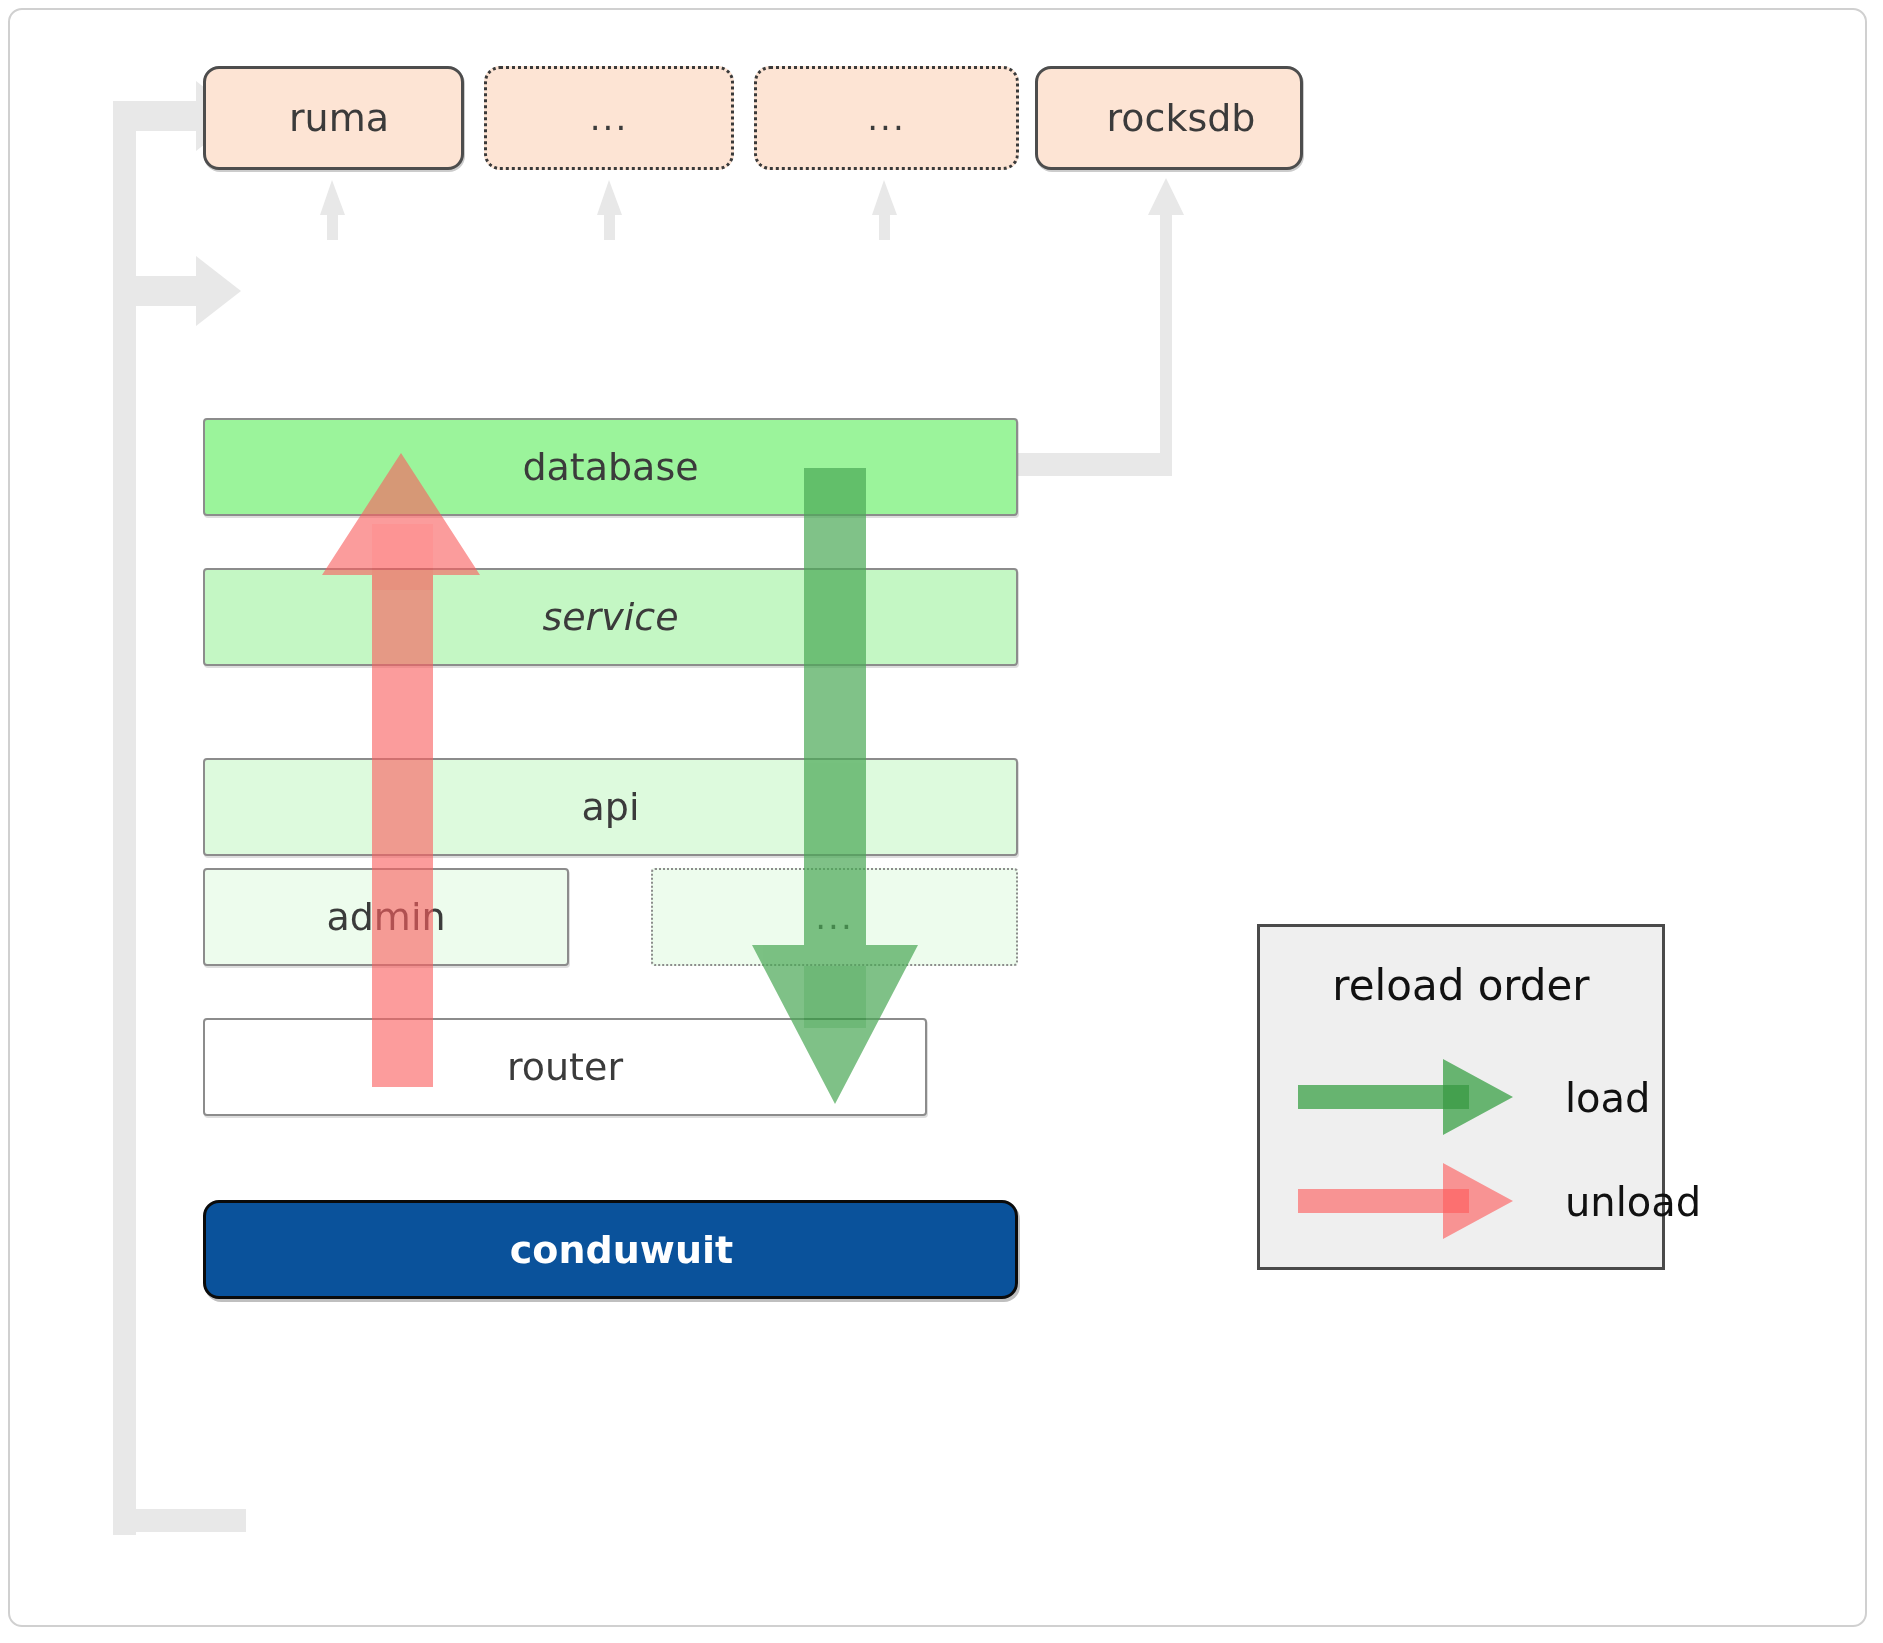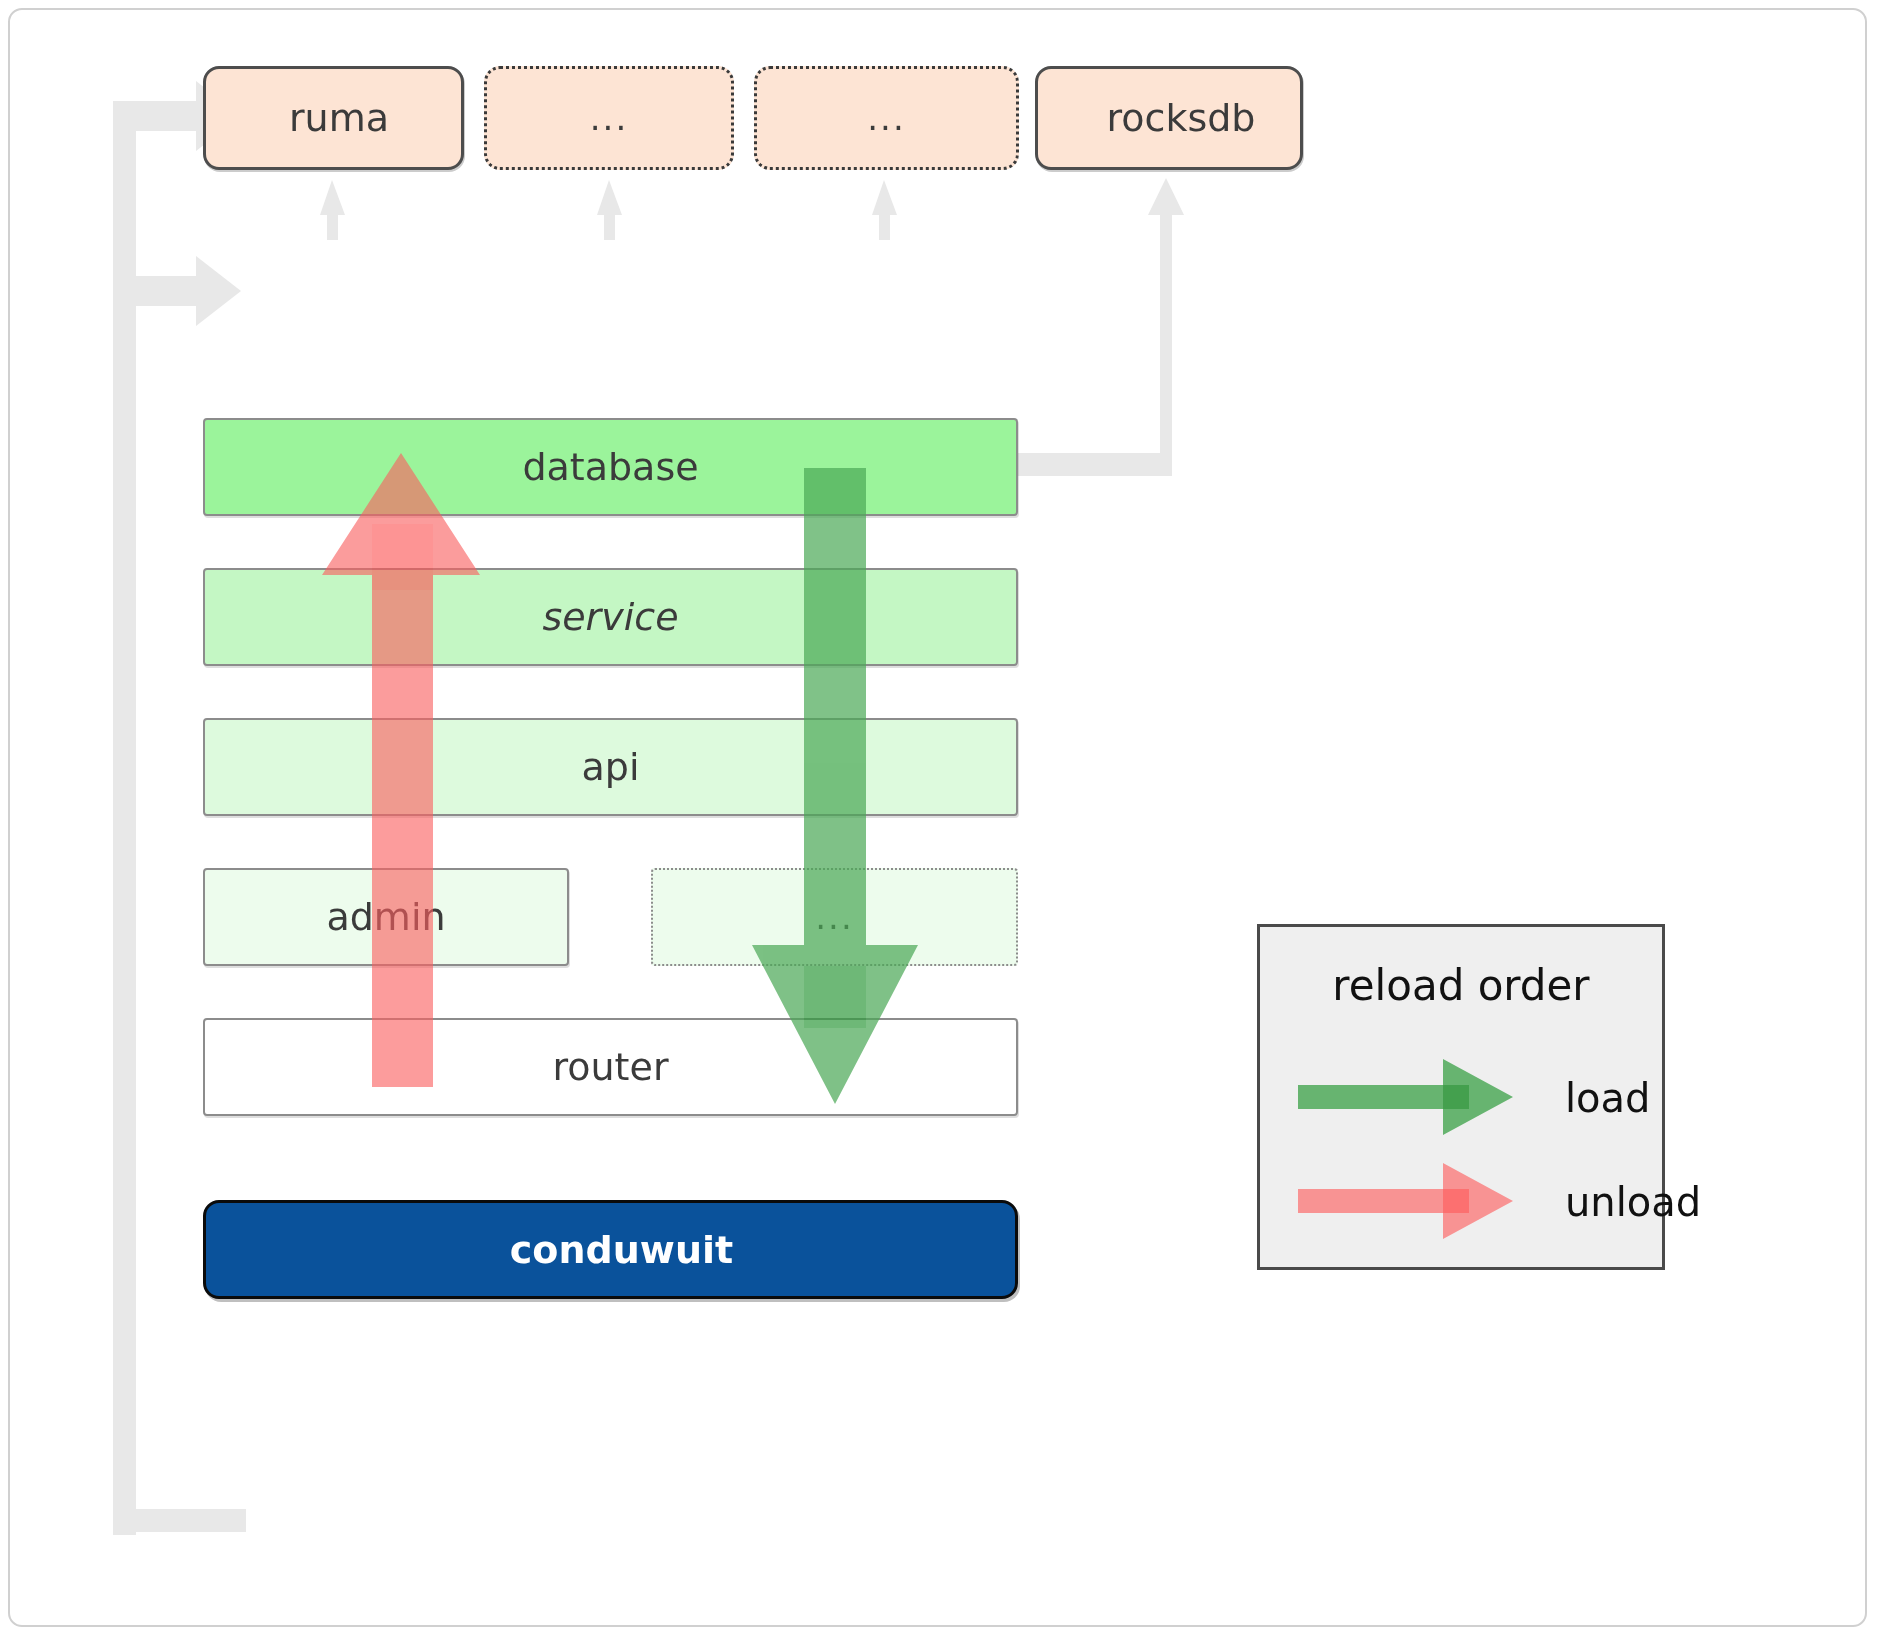--- a/index.html
+++ b/index.html
@@ -97,30 +97,30 @@
     <span>rocksdb</span>
   </div>
 
 
   <div class="node layer" style="left:203px;top:418px;width:815px;height:98px;background:#9bf49b;">
     <span>database</span>
   </div>
   <div class="node layer" style="left:203px;top:568px;width:815px;height:98px;background:#c4f7c4;font-style:italic;">
     <span>service</span>
   </div>
-  <div class="node layer" style="left:203px;top:718px;width:815px;height:98px;background:#ddfadd;">
+  <div class="node layer" style="left:203px;top:758px;width:815px;height:98px;background:#ddfadd;">
     <span>api</span>
   </div>
   <div class="node layer" style="left:203px;top:868px;width:366px;height:98px;background:#edfced;">
     <span>admin</span>
   </div>
   <div class="node layer dotted" style="left:651px;top:868px;width:367px;height:98px;background:#edfced;">
     <span class="ell">...</span>
   </div>
-  <div class="node layer" style="left:203px;top:1018px;width:815px;height:98px;background:#ffffff;">
+  <div class="node layer" style="left:203px;top:1018px;width:724px;height:98px;background:#ffffff;">
     <span>router</span>
   </div>
 
   <div class="node root" style="left:203px;top:1200px;width:815px;height:99px;padding-left:22px;">
     <span>conduwuit</span>
   </div>
 
   <svg class="overlay" id="flow-arrows" viewBox="0 0 1883 1643">
 
     <g opacity="0.62">

